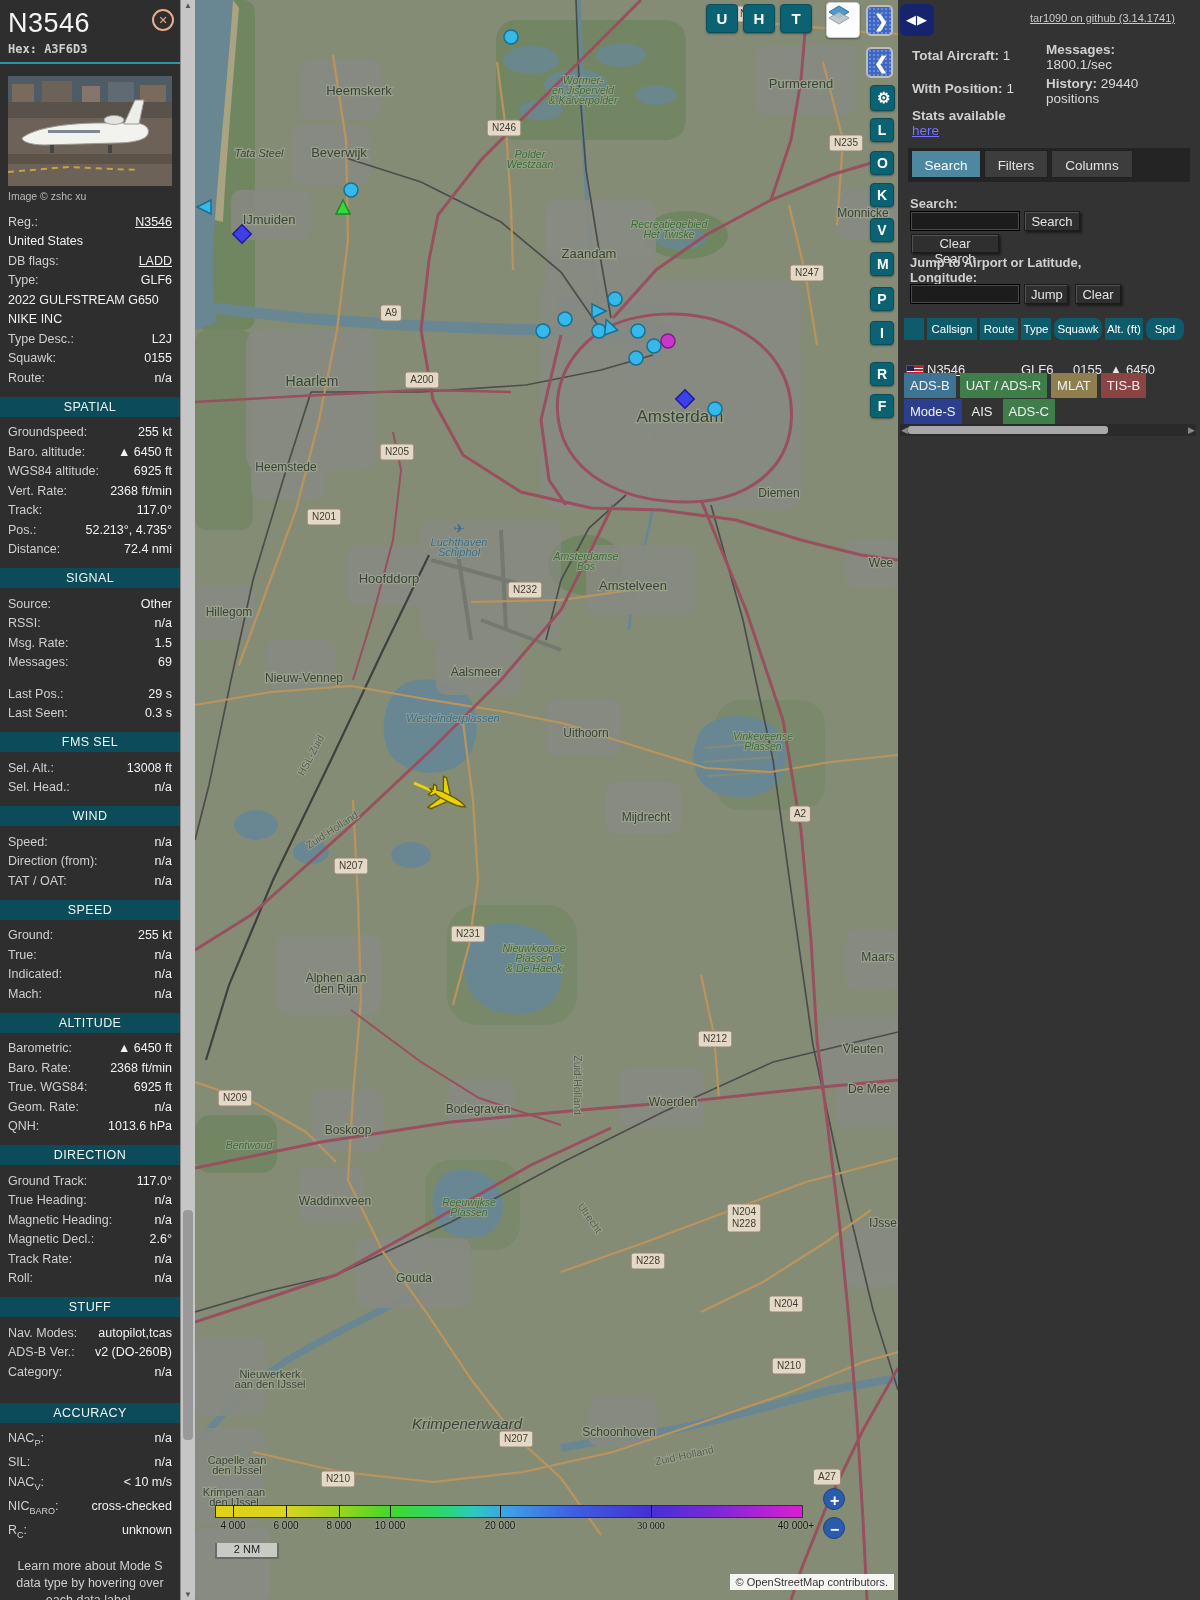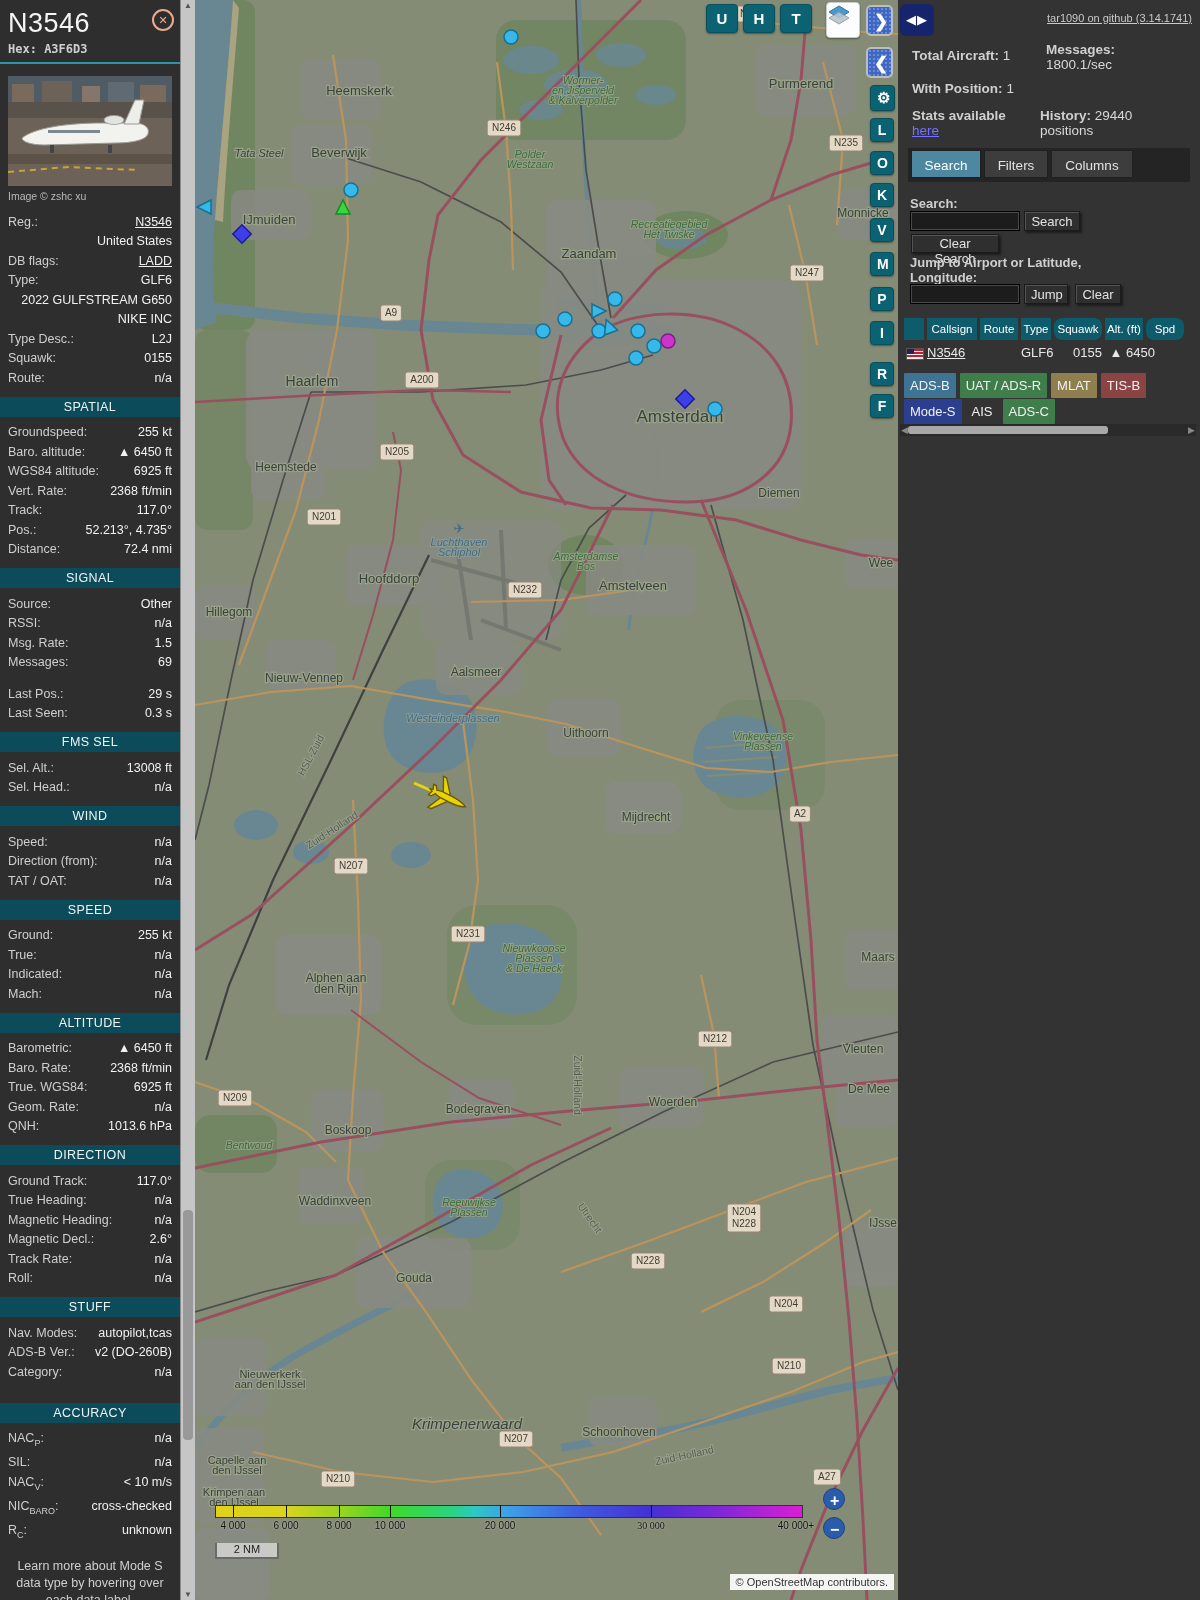--- a/index.html
+++ b/index.html
@@ -12,21 +12,21 @@
   .sb-close{position:absolute;right:6px;top:9px;width:18px;height:18px;border:2px solid #eba златen;border:2px solid #ebab8c;border-radius:50%;
             color:#ebab8c;font-size:11px;line-height:18px;text-align:center;cursor:pointer;}
   .sb-hex{font-family:"DejaVu Sans Mono","Liberation Mono",monospace;font-weight:bold;font-size:12px;color:#cfcfcf;margin-top:3px;}
   .sb-divider{height:2px;background:#2f93a8;margin:6px 0 12px 0;}
   .sb-photo{margin:0 8px;width:164px;height:110px;background:#4e5a62;overflow:hidden;}
   .sb-credit{font-size:10.5px;color:#b9b9b9;margin:4px 8px 10px;}
   .srow{display:flex;justify-content:space-between;padding:1.5px 8px;font-size:12.5px;line-height:16.5px;}
   .srow .slbl{color:#cfcfcf;white-space:nowrap;}
   .srow .sval{color:#f1f1f1;text-align:right;white-space:nowrap;}
   .srow .sval.link{text-decoration:underline;cursor:pointer;}
-  .srow.center{justify-content:flex-end;}
+  .srow.center{justify-content:flex-start;}
   .gap{height:12px;}
   .shead{margin:9px 0 6px;background:#0c4b59;color:#eef4f4;text-align:center;padding:3px 0;font-size:12.5px;letter-spacing:.4px;}
   sub{font-size:9px;}
   .sb-footer{margin:14px 6px 0;text-align:center;font-size:12.5px;color:#cfcfcf;line-height:17px;}
   
   #sb-scroll{position:absolute;left:180px;top:0;width:14px;height:1600px;background:#c6c6c6;border-left:1px solid #8b8b8b;}
   #sb-scroll .arr{position:absolute;left:0;width:14px;text-align:center;font-size:8px;color:#555;}
   #sb-scroll .thumb{position:absolute;left:2px;width:10px;top:1210px;height:230px;background:#999;border-radius:4px;}
   
   #map{position:absolute;left:195px;top:0;width:703px;height:1600px;overflow:hidden;background:#8b927b;}
@@ -52,36 +52,36 @@
   text{font-family:"Liberation Sans","DejaVu Sans",sans-serif;}
   .city{fill:#39413c;paint-order:stroke;stroke:#99a189;stroke-width:2.5px;text-anchor:middle;}
   .city.i{font-style:italic;}
   .nat{fill:#3d6a3e;font-style:italic;paint-order:stroke;stroke:#93a083;stroke-width:2px;text-anchor:middle;font-size:10.5px;}
   .wat{fill:#3d6d86;font-style:italic;paint-order:stroke;stroke:#8e9b93;stroke-width:2px;text-anchor:middle;font-size:11px;}
   .rot{fill:#555d55;font-size:10.5px;text-anchor:middle;paint-order:stroke;stroke:#99a189;stroke-width:2px;}
   .badge-r{fill:#e2dac6;stroke:#9b8474;stroke-width:1;}
   .badge-t{fill:#453a32;font-size:10px;text-anchor:middle;}
   
   #panel{position:absolute;left:898px;top:0;width:302px;height:1600px;background:#333;color:#ddd;}
-  #panel .toplink{position:absolute;right:8px;top:12px;font-size:11px;color:#c9c9c9;text-decoration:underline;cursor:pointer;}
+  #panel .toplink{position:absolute;right:25px;top:12px;font-size:11px;color:#c9c9c9;text-decoration:underline;cursor:pointer;}
   #pcollapse{position:absolute;left:2px;top:4px;width:34px;height:32px;background:#16246e;border-radius:6px;color:#fff;
      text-align:center;font-size:13px;line-height:32px;cursor:pointer;letter-spacing:1px;}
   .pstat{position:absolute;font-size:13.5px;color:#d8d8d8;}
   .pstat b{color:#cfcfcf;}
   .plink{color:#7373ff;text-decoration:underline;cursor:pointer;}
   #tabbar{position:absolute;left:10px;top:148px;width:282px;height:34px;background:#242424;}
   .tab{position:absolute;top:2px;height:28px;background:#3d3d3d;border:1px solid #202020;color:#e2e2e2;
      font-size:13.5px;text-align:center;line-height:28px;cursor:pointer;}
   .tab.active{background:#4d87a0;color:#fff;}
   .plabel{position:absolute;font-size:13px;font-weight:bold;color:#cfcfcf;}
   .pinput{position:absolute;background:#1c1c1c;border:1px solid #000;box-shadow:inset 0 0 0 1px #4a4a4a;height:18px;color:#eee;font-size:12px;padding:0 3px;}
   .pbtn{position:absolute;background:#2f2f2f;border:1px solid #1b1b1b;box-shadow:inset 1px 1px 0 #525252,2px 2px 2px #1c1c1c;
      color:#e2e2e2;font-size:13px;text-align:center;cursor:pointer;}
   #actable{position:absolute;left:6px;top:318px;width:296px;overflow:hidden;}
-  .trow{display:flex;gap:3px;margin-bottom:3px;}
+  .trow{display:flex;gap:3px;margin-bottom:20px;}
   .thc{background:#0d5b6b;color:#fff;font-size:11.5px;text-align:center;padding:5px 0;white-space:nowrap;overflow:hidden;}
   .tdc{color:#e8e8e8;font-size:13px;padding:2px 0;white-space:nowrap;text-align:right;}
   .tdc.l{text-align:left;}
   .tdc .cs{text-decoration:underline;cursor:pointer;}
   .flag{display:inline-block;width:16px;height:10px;position:relative;vertical-align:middle;
      background:repeating-linear-gradient(180deg,#b23 0,#b23 1.6px,#eee 1.6px,#eee 3.2px);border:1px solid #555;}
   .flag .canton{position:absolute;left:0;top:0;width:7px;height:5px;background:#225;}
   #legend{position:absolute;left:6px;top:372px;width:272px;line-height:25px;}
   .lbadge{display:inline-block;padding:0px 6px;margin-right:4px;font-size:13px;color:#f0f0f0;border-radius:1px;}
   #hscroll{position:absolute;left:2px;top:424px;width:296px;height:12px;background:#2a2a2a;}
@@ -651,21 +651,21 @@
 <div id="panel">
   <div id="pcollapse">◀▶</div>
   <div class="toplink">tar1090 on github (3.14.1741)</div>
 
   <div class="pstat" style="left:14px;top:48px;">
     <b>Total Aircraft:</b> <span>1</span></div>
   <div class="pstat" style="left:148px;top:42px;width:150px;">
     <b>Messages:</b><br><span>1800.1/sec</span></div>
   <div class="pstat" style="left:14px;top:81px;">
     <b>With Position:</b> <span>1</span></div>
-  <div class="pstat" style="left:142px;top:76px;width:148px;margin-top:32px;">
+  <div class="pstat" style="left:148px;top:76px;width:148px;">
     <b>History:</b> <span>29440 positions</span></div>
   <div class="pstat" style="left:14px;top:108px;">
     <b>Stats available</b><br><span class="plink">here</span></div>
 
   <div id="tabbar">
       <button class="tab active" style="left: 3px; width: 70px;">Search</button>
       <button class="tab" style="left: 76px; width: 64px;">Filters</button>
       <button class="tab" style="left: 143px; width: 82px;">Columns</button>
     </div>
 

